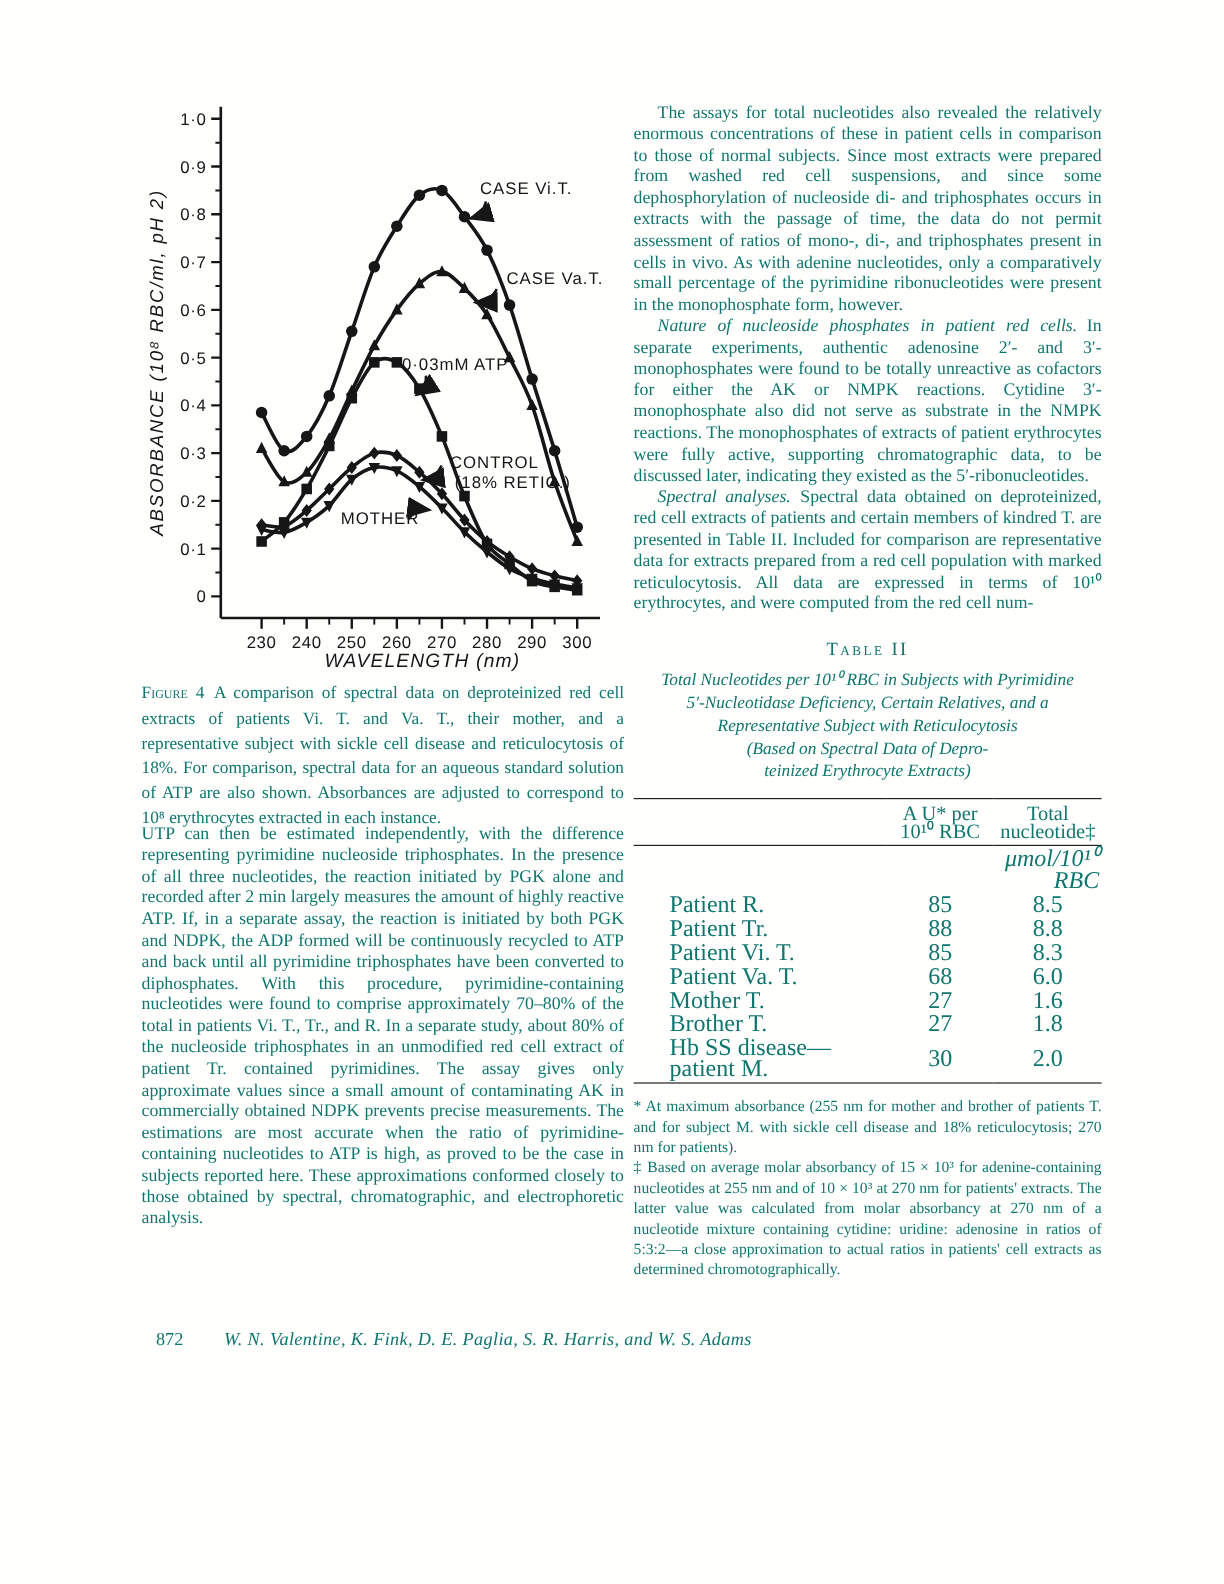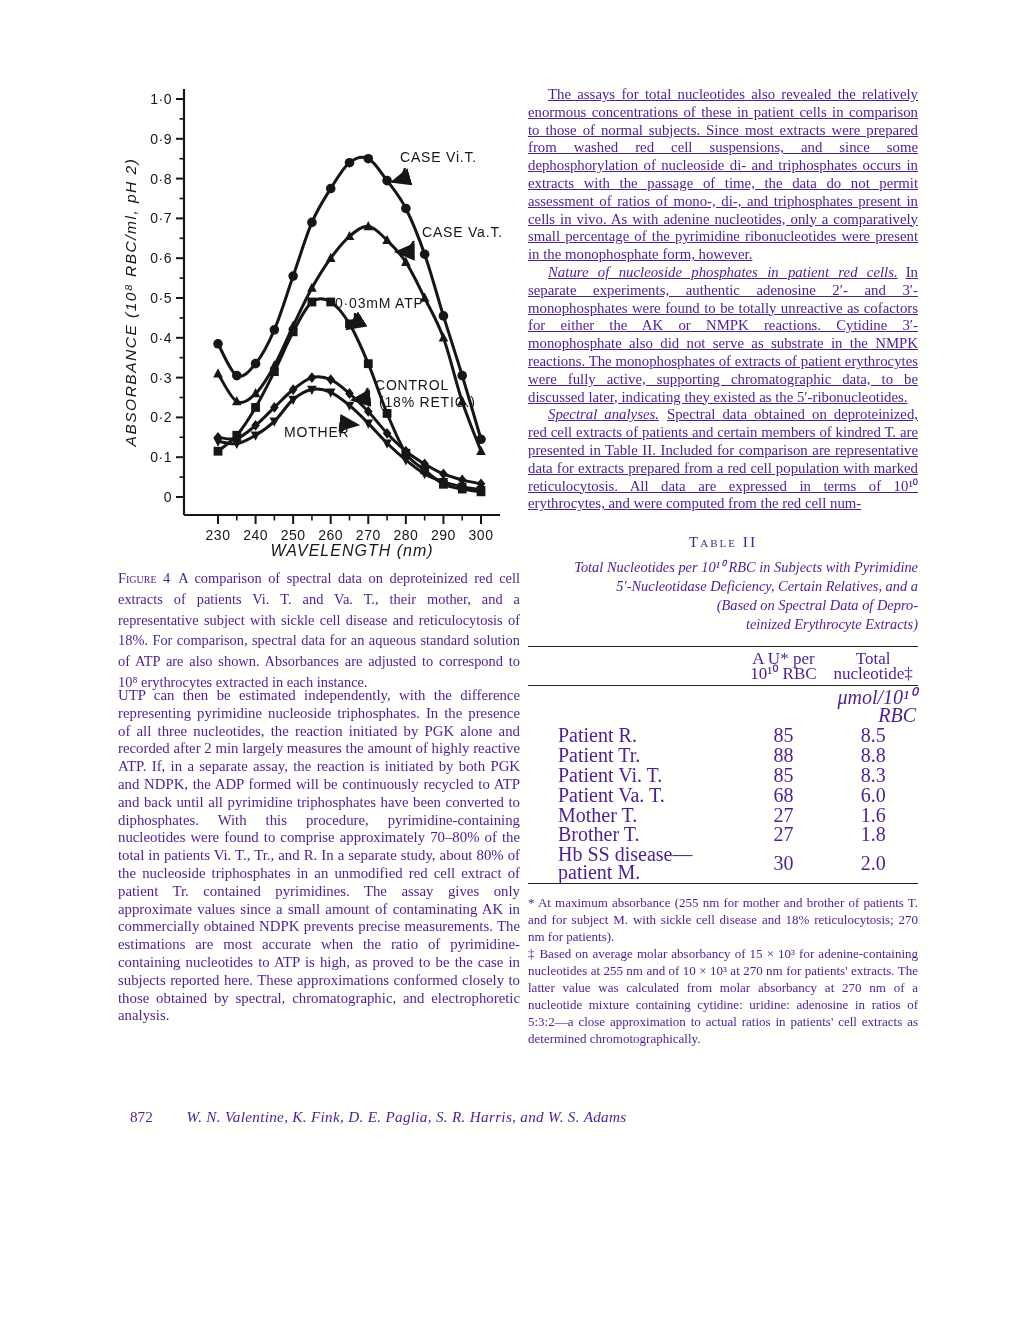--- a/index.html
+++ b/index.html
@@ -1,37 +1,37 @@
 <!DOCTYPE html>
 <html><head>
 <meta charset="utf-8">
 <style>
   html,body{margin:0;padding:0;background:#ffffff;}
   .page{position:relative;width:1020px;height:1320px;background:#fffffe;
-        font-family:"Liberation Serif", serif;color:#4c1d95;overflow:hidden;}
+        font-family:"Liberation Serif", serif;color:#0f766e;overflow:hidden;}
   .abs{position:absolute;}
   
   .chart-wrap{left:106px;top:84px;width:412px;height:476px;}
   .chart-wrap svg{display:block;}
   .ctick{font-family:"Liberation Sans", sans-serif;font-size:14px;fill:#161616;letter-spacing:.5px;}
   .cax{font-family:"Liberation Sans", sans-serif;font-style:italic;fill:#161616;}
   .cann{font-family:"Liberation Sans", sans-serif;font-size:14px;fill:#161616;letter-spacing:.8px;}
   
   .fig-caption{left:118px;top:568px;width:402px;font-size:14.4px;line-height:20.8px;text-align:justify;}
   .left-par{left:118px;top:687px;width:402px;}
   .right-col{left:528px;top:86px;width:390px;}
   .body-par{font-size:14.8px;line-height:17.8px;text-align:justify;margin:0;}
-  .ind{text-indent:20px;text-decoration:underline;}
+  .ind{text-indent:20px;}
   .ital{font-style:italic;}
   .lead{margin-right:8px;}
   .sc{font-variant:small-caps;}
   
   .table-block{margin-top:20px;}
   .tbl-title{text-align:center;font-variant:small-caps;font-size:15.5px;letter-spacing:2px;}
-  .tbl-sub{text-align:right;font-style:italic;font-size:14.4px;line-height:19px;margin-top:7px;}
+  .tbl-sub{text-align:center;font-style:italic;font-size:14.4px;line-height:19px;margin-top:7px;}
   .tbl-sub span{display:block;}
   table.data{width:100%;border-collapse:collapse;margin-top:12px;
              border-top:1.6px solid #222;border-bottom:1.6px solid #222;}
   table.data th{font-weight:normal;font-size:17px;line-height:14.5px;
                 padding:5px 0 4px;border-bottom:1.6px solid #222;text-align:center;}
   table.data th span{display:block;}
   td.units{font-style:italic;font-size:12.6px;text-align:right;padding:3px 2px 1px;}
   table.data td{font-size:20px;line-height:17.9px;}
   td.lbl{padding-left:30px;width:54%;}
   td.num{text-align:center;width:23%;}
@@ -226,20 +226,21 @@
     </p>
     <p class="body-par ind">
       <span class="ital lead">Spectral analyses.</span><span>Spectral data obtained on deproteinized, red cell extracts of patients and certain members of kindred T. are presented in Table II. Included for comparison are representative data for extracts prepared from a red cell population with marked reticulocytosis. All data are expressed in terms of 10¹⁰ erythrocytes, and were computed from the red cell num-</span>
     </p>
 
     <div class="table-block">
       <div class="tbl-title">Table II</div>
       <div class="tbl-sub">
         <span>Total Nucleotides per 10¹⁰ RBC in Subjects with Pyrimidine</span>
         <span>5′-Nucleotidase Deficiency, Certain Relatives, and a</span>
+        <span>Representative Subject with Reticulocytosis</span>
         <span>(Based on Spectral Data of Depro-</span>
         <span>teinized Erythrocyte Extracts)</span>
       </div>
       <table class="data">
         <thead>
           <tr>
             <th class="lbl"></th>
             <th>
               <span>A U* per</span>
               <span>10¹⁰ RBC</span>

